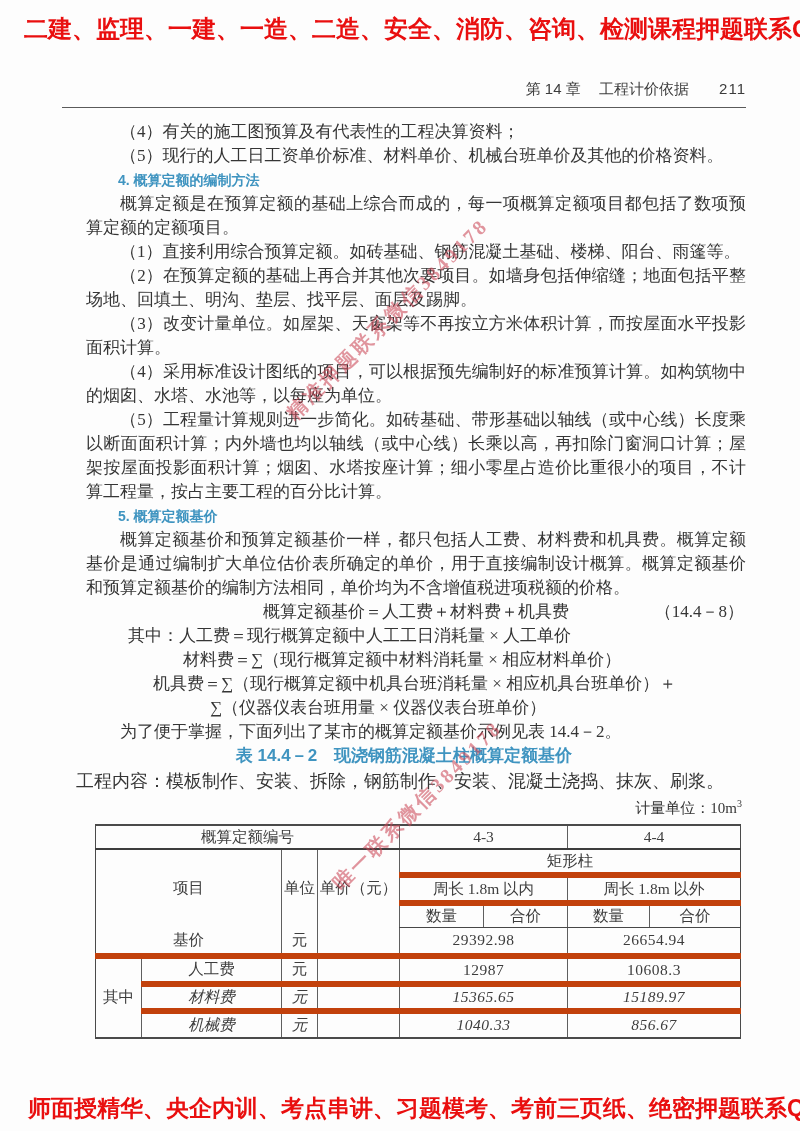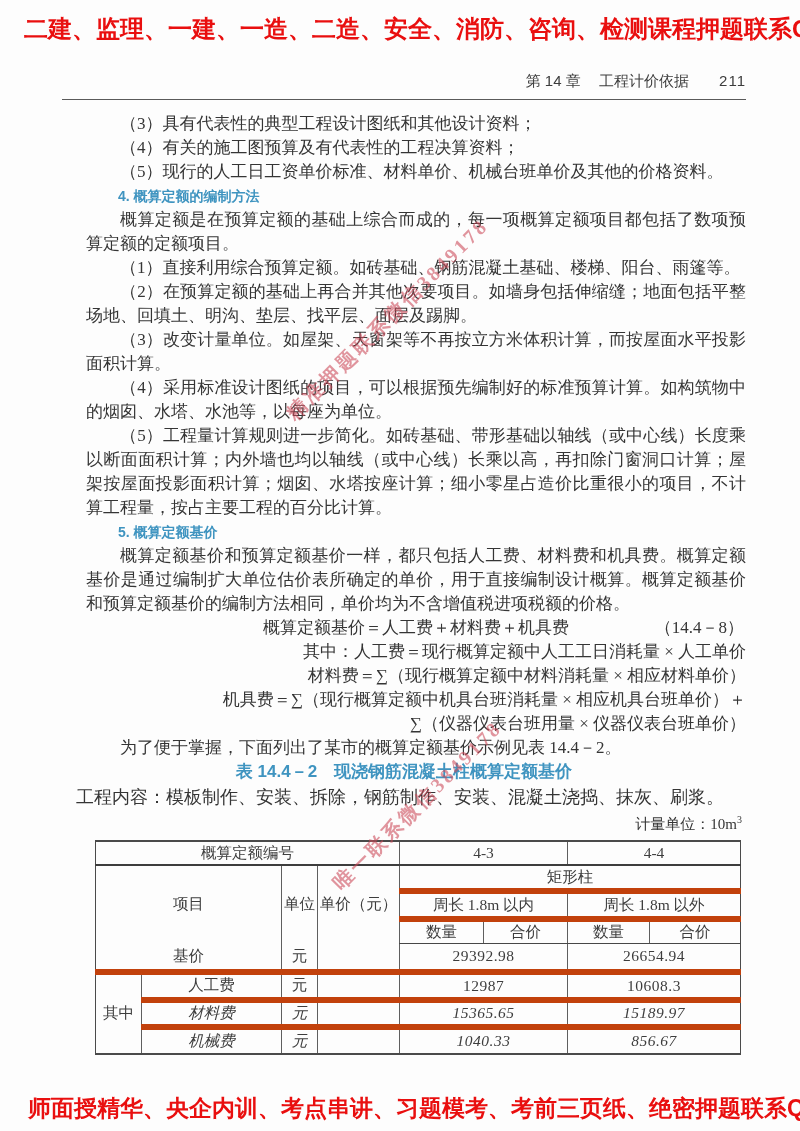--- a/index.html
+++ b/index.html
@@ -9,21 +9,21 @@
     color:#353535;
   }
   .banner {
     position:absolute; left:0; width:800px; white-space:nowrap;
     font-family:"Liberation Sans","DejaVu Sans",sans-serif;
     font-weight:bold; color:#e90f0f;
   }
   .banner-top { top:13px; left:24px; font-size:24px; }
   .banner-bottom { top:1093px; left:28px; font-size:23px; }
 
-  .content { position:absolute; left:62px; top:72px; width:684px; z-index:1; }
+  .content { position:absolute; left:62px; top:80px; width:684px; z-index:1; }
 
   .page-header {
     text-align:right; font-size:15px; color:#3c3c3c;
     padding-bottom:8px; border-bottom:1.5px solid #5a5a5a;
     font-family:"Liberation Sans","DejaVu Sans",sans-serif;
   }
   .page-header .sec { margin-left:14px; }
   .page-header .pg  { margin-left:26px; letter-spacing:1px; }
 
   .body-text { margin-top:12px; margin-left:24px; font-size:17px; line-height:24px; }
@@ -31,21 +31,21 @@
   .indent { text-indent:2em; }
 
   .blue-heading {
     margin:0; padding-left:32px; font-size:14px; line-height:24px;
     font-family:"Liberation Sans","DejaVu Sans",sans-serif;
     font-weight:bold; color:#3f94c0;
   }
 
   .formula-main { position:relative; text-align:center; line-height:24px; }
   .formula-main .eqno { position:absolute; right:2px; }
-  .fl { line-height:24px;text-align:right; }
+  .fl { line-height:24px; }
   .fl1 { padding-left:42px; }
   .fl2 { padding-left:97px; }
   .fl3 { padding-left:67px; }
   .fl4 { padding-left:124px; }
 
   .table-title {
     text-align:center; font-size:17px;
     font-family:"Liberation Sans","DejaVu Sans",sans-serif;
     font-weight:bold; color:#3f94c0;
   }
@@ -92,21 +92,20 @@
 
   <div class="content">
 
     <div class="page-header">
       <span class="ch">第 14 章</span>
       <span class="sec">工程计价依据</span>
       <span class="pg">211</span>
     </div>
 
     <div class="body-text">
-      <p class="para indent">（3）具有代表性的典型工程设计图纸和其他设计资料；</p>
       <p class="para indent">（4）有关的施工图预算及有代表性的工程决算资料；</p>
       <p class="para indent">（5）现行的人工日工资单价标准、材料单价、机械台班单价及其他的价格资料。</p>
       <h3 class="blue-heading">4. 概算定额的编制方法</h3>
       <p class="para indent">概算定额是在预算定额的基础上综合而成的，每一项概算定额项目都包括了数项预算定额的定额项目。</p>
       <p class="para indent">（1）直接利用综合预算定额。如砖基础、钢筋混凝土基础、楼梯、阳台、雨篷等。</p>
       <p class="para indent">（2）在预算定额的基础上再合并其他次要项目。如墙身包括伸缩缝；地面包括平整场地、回填土、明沟、垫层、找平层、面层及踢脚。</p>
       <p class="para indent">（3）改变计量单位。如屋架、天窗架等不再按立方米体积计算，而按屋面水平投影面积计算。</p>
       <p class="para indent">（4）采用标准设计图纸的项目，可以根据预先编制好的标准预算计算。如构筑物中的烟囱、水塔、水池等，以每座为单位。</p>
       <p class="para indent">（5）工程量计算规则进一步简化。如砖基础、带形基础以轴线（或中心线）长度乘以断面面积计算；内外墙也均以轴线（或中心线）长乘以高，再扣除门窗洞口计算；屋架按屋面投影面积计算；烟囱、水塔按座计算；细小零星占造价比重很小的项目，不计算工程量，按占主要工程的百分比计算。</p>
       <h3 class="blue-heading">5. 概算定额基价</h3>

